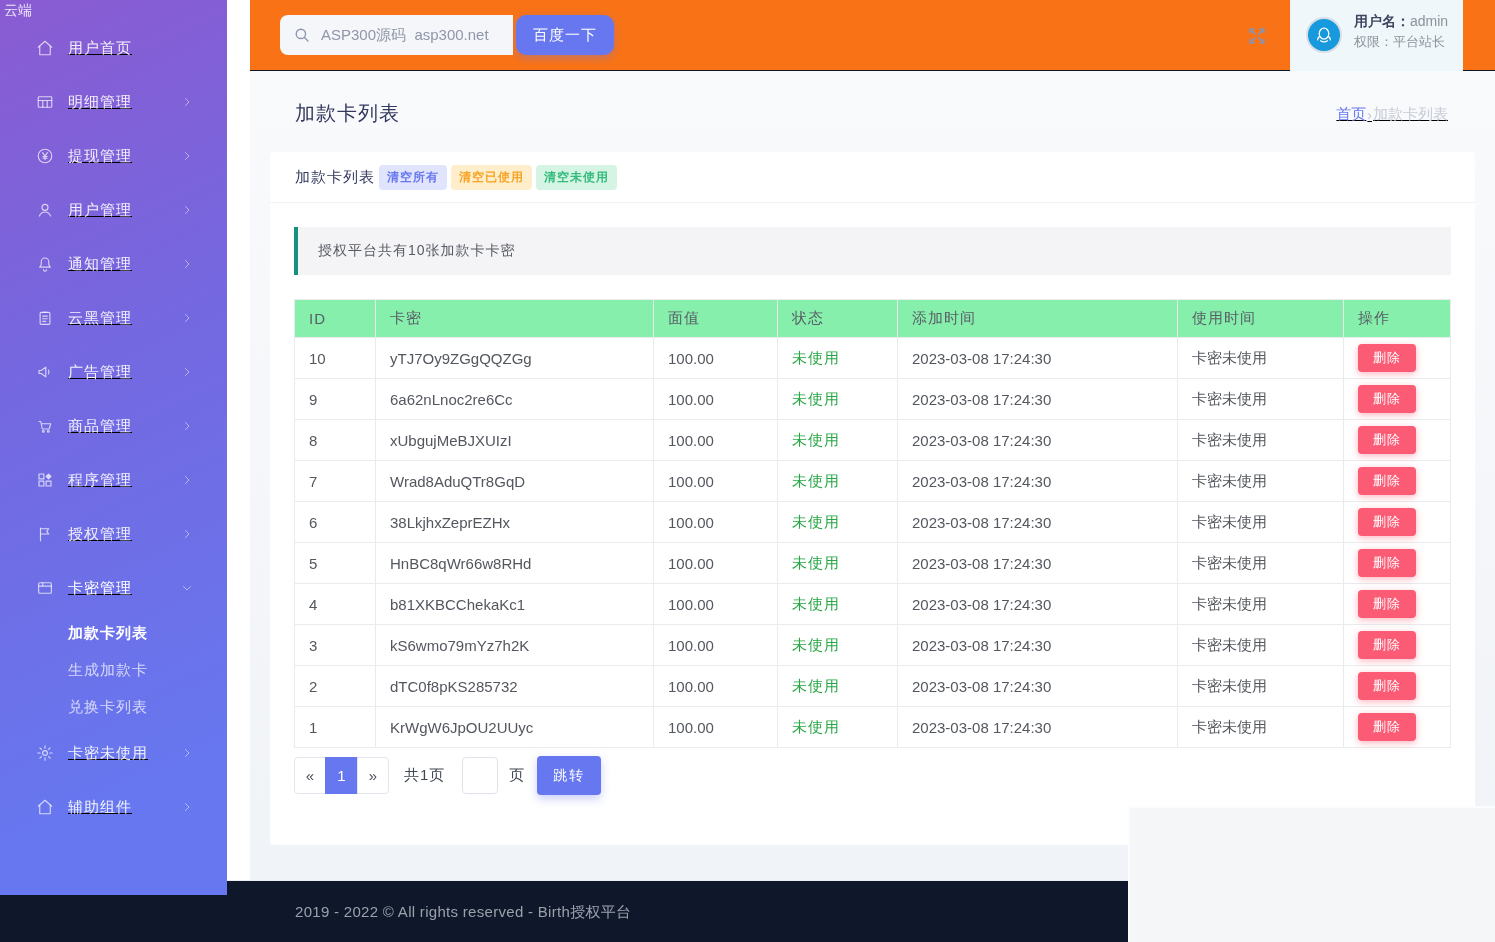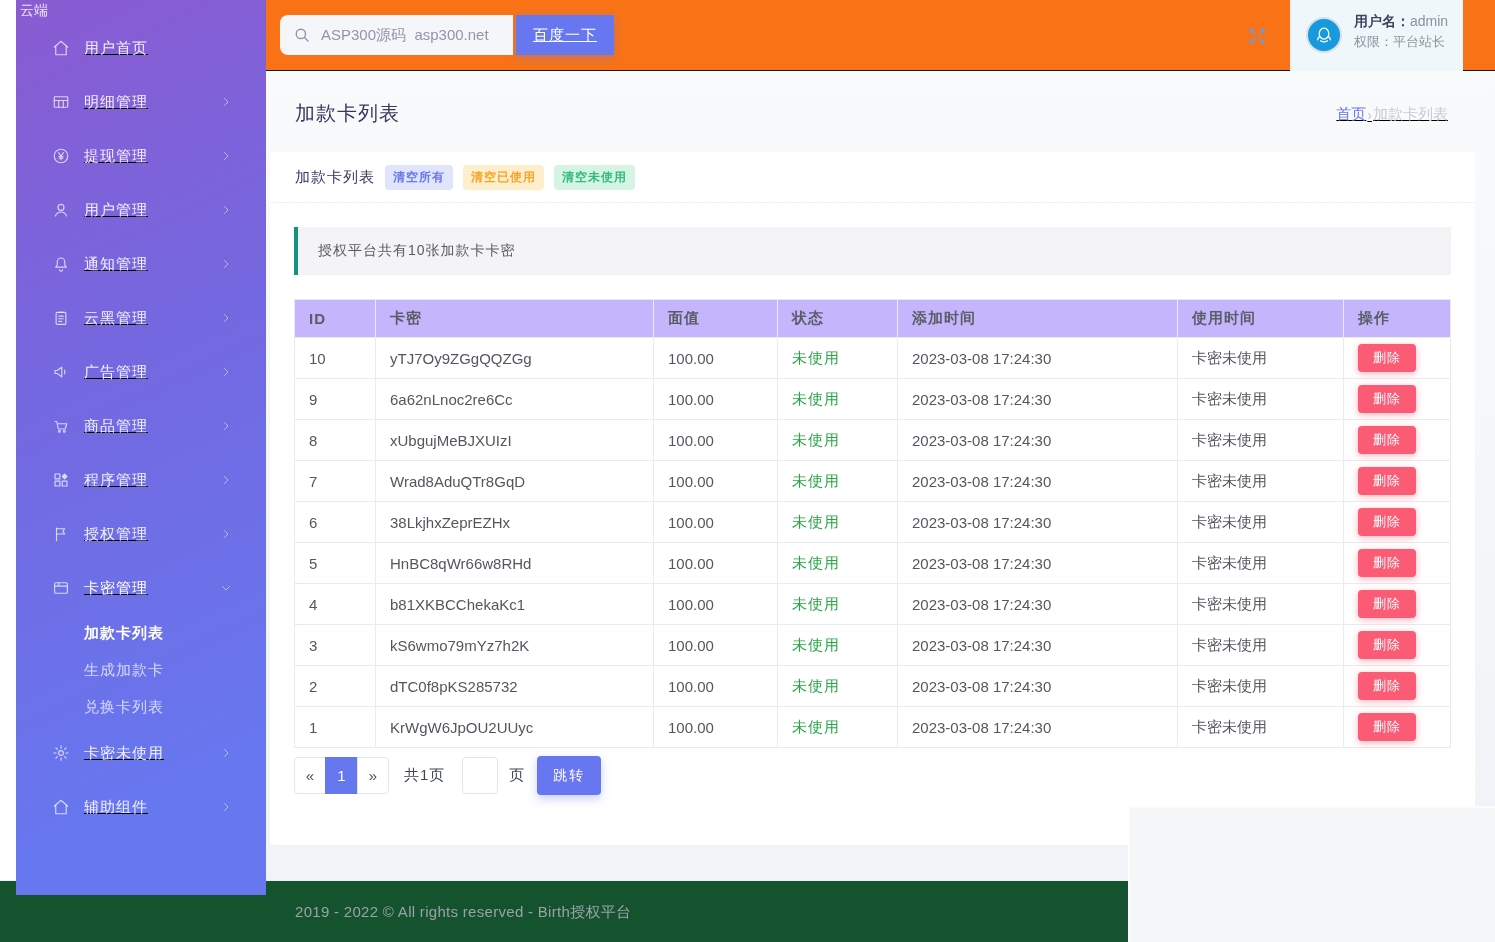--- a/index.html
+++ b/index.html
@@ -6,21 +6,21 @@
   html,body { width:1495px; height:942px; }
   body {
     font-family:"Liberation Sans","DejaVu Sans",sans-serif;
     background:#ffffff; position:relative; overflow:hidden;
     -webkit-font-smoothing:antialiased;
   }
   .page { position:absolute; inset:0; }
 
   
   .sidebar {
-    position:absolute; left:16px; top:0; width:250px; height:895px;
+    position:absolute; left:0; top:0; width:227px; height:895px;
     background:linear-gradient(155deg,#8a5bd2 0%,#7468e0 40%,#6777ef 85%);
     overflow:hidden; z-index:3;
   }
   .brand { position:absolute; left:4px; top:2px; font-size:14px; color:rgba(255,255,255,.85); }
   .sidebar nav { padding-top:21px; }
   .nav-item { height:54px; display:flex; align-items:center; padding-left:36px; position:relative; cursor:pointer;text-decoration:underline; }
   .nav-item .icon { width:18px; height:18px; opacity:.85; flex:0 0 18px; display:flex; }
   .nav-item .icon svg { width:18px; height:18px; }
   .nav-item .lbl { margin-left:14px; font-size:15px; color:rgba(255,255,255,.9); letter-spacing:1px; font-weight:500; }
   .nav-item .chev { position:absolute; right:34px; top:50%; transform:translateY(-50%); display:flex; opacity:.8; }
@@ -34,24 +34,23 @@
   .search-wrap { position:relative; }
   .search-input {
     width:233px; height:40px; border:none; outline:none;
     background:#f5f6fa; border-radius:8px 0 0 8px;
     padding:0 10px 0 41px; font-size:15px; color:#8f96a8;
     font-family:"Liberation Sans","DejaVu Sans",sans-serif;
   }
   .search-icon { position:absolute; left:13px; top:11px; display:flex; }
   .search-btn {
     height:40px; padding:0 17px; margin-left:3px; border:none; cursor:pointer;
-    background:#6777ef; color:#fff; font-size:15px; border-radius:0;
+    background:#6777ef; color:#fff; font-size:15px; border-radius:10px;
     box-shadow:0 3px 9px rgba(103,119,239,.38); letter-spacing:1px;
     font-family:"Liberation Sans","DejaVu Sans",sans-serif;
-    text-decoration:underline;
   }
   .fullscreen-btn { position:absolute; left:996px; top:25px; width:22px; height:22px; cursor:pointer; display:flex; background:none; border:none; }
   .user-area { position:absolute; left:1040px; top:0; width:173px; height:71px; background:#f0f7fa; border-left:1px solid #eef1f4; cursor:pointer; }
   .avatar { position:absolute; left:17px; top:19px; width:32px; height:32px; border-radius:50%; background:#1699dd; box-shadow:0 0 0 2px #d7dfe6; display:flex; align-items:center; justify-content:center; }
   .user-line1 { position:absolute; left:63px; top:13px; font-size:14px; white-space:nowrap; }
   .user-line1 .nlabel { color:#3b4560; font-weight:700; }
   .user-line1 .nval { color:#8c929c; }
   .user-line2 { position:absolute; left:63px; top:33px; font-size:13px; color:#8c929c; white-space:nowrap; }
 
   
@@ -59,47 +58,47 @@
     background:linear-gradient(180deg,#f9fafc 0%,#f0f3f7 100%); z-index:1; }
   .page-title { position:absolute; left:45px; top:29px; font-size:20px; color:#34395e; font-weight:500; letter-spacing:1px; }
   .breadcrumb { position:absolute; right:47px; top:34px; font-size:15px; display:flex; align-items:center; gap:1px;text-decoration:underline; }
   .bc-home { color:#6777ef; cursor:pointer; }
   .bc-sep { color:#c0c6d1; font-size:14px; }
   .bc-current { color:#c6cbd5; }
 
   .card { position:absolute; left:20px; top:81px; width:1205px; height:693px; background:#fff; border-radius:4px; }
   .card-header { height:51px; display:flex; align-items:center; padding:0 25px; border-bottom:1px solid #f1f2f5; }
   .card-title { font-size:15px; color:#34395e; letter-spacing:1px; }
-  .badge { display:inline-block; margin-left:10px; padding:4px 8px; border-radius:4px; font-size:12px; font-weight:700; letter-spacing:1px; cursor:pointer; }
+  .badge { display:inline-block; margin-left:4px; padding:4px 8px; border-radius:4px; font-size:12px; font-weight:700; letter-spacing:1px; cursor:pointer; }
   .badge-purple { background:#e0e4fc; color:#6777ef; }
   .badge-yellow { background:#ffeecb; color:#f7a325; }
   .badge-green  { background:#d5f4e4; color:#32bb7c; }
 
   .alert { position:absolute; left:24px; top:75px; width:1157px; height:48px; background:#f4f4f6; border-left:4px solid #16917f; display:flex; align-items:center; padding-left:20px; font-size:14px; color:#565b63; letter-spacing:1px; }
 
   .data-table { position:absolute; left:24px; top:147px; width:1156px; border-collapse:collapse; table-layout:fixed; }
   .data-table th, .data-table td { border:1px solid #e9ebee; text-align:left; padding:0 0 0 14px; font-size:15px; }
-  .data-table th { height:38px; background:#c4b5fd; color:#595e66; font-weight:700; letter-spacing:1px; }
+  .data-table th { height:38px; background:#86efac; color:#595e66; font-weight:400; letter-spacing:1px; }
   .data-table td { height:41px; color:#53575e; }
   .c-id { color:#4b5058; }
   .c-code { color:#70757d; }
   .status-unused { color:#28a745; letter-spacing:1px; }
   .btn-del { border:none; cursor:pointer; background:#fb5b74; color:#fff; font-size:13px; padding:5px 15px; border-radius:4px; letter-spacing:1px; box-shadow:0 2px 7px rgba(251,91,116,.45); font-family:"Liberation Sans","DejaVu Sans",sans-serif; }
 
   .pagination { position:absolute; left:24px; top:604px; height:39px; display:flex; align-items:center; }
   .pg-btn { min-width:32px; height:37px; border:1px solid #e3e6ee; background:#fff; display:flex; align-items:center; justify-content:center; font-size:15px; color:#474d59; cursor:pointer; }
   .pg-prev { border-radius:4px 0 0 4px; }
   .pg-page { width:33px; background:#6777ef; border-color:#6777ef; color:#fff; margin-left:-1px; }
   .pg-next { border-radius:0 4px 4px 0; margin-left:-1px; margin-right:15px; }
   .pg-total { font-size:15px; color:#3f4654; margin-right:17px; letter-spacing:1px; }
   .pg-input { width:36px; height:37px; border:1px solid #dfe3ea; border-radius:4px; margin-right:11px; outline:none; text-align:center; font-size:15px; color:#3f4654; }
   .pg-unit { font-size:15px; color:#3f4654; margin-right:13px; }
   .pg-jump { height:39px; padding:0 16px; border:none; cursor:pointer; background:#6777ef; color:#fff; font-size:14px; border-radius:4px; letter-spacing:2px; box-shadow:0 4px 10px rgba(103,119,239,.35); font-family:"Liberation Sans","DejaVu Sans",sans-serif; }
 
-  .footer-band { position:absolute; left:0; top:880px; width:1265px; height:62px; background:#14532d; border-top:1px solid #e9ecf0; z-index:2; }
+  .footer-band { position:absolute; left:0; top:880px; width:1265px; height:62px; background:#0f172a; border-top:1px solid #e9ecf0; z-index:2; }
   .footer-text { position:absolute; left:295px; top:22px; font-size:15px; color:#9aa1ab; letter-spacing:.3px; }
 
   .overlay-box { position:absolute; left:1128px; top:806px; width:367px; height:136px; background:#f5f6f8; border-top:2px solid #fbfcfd; border-left:2px solid #fbfcfd; z-index:5; }
 
   svg.wicon { stroke:rgba(255,255,255,.85); fill:none; stroke-width:1.5; stroke-linecap:round; stroke-linejoin:round; }
   svg.gicon { stroke:#8a94ad; fill:none; stroke-width:1.8; stroke-linecap:round; stroke-linejoin:round; }
 </style>
 </head>
 <body>
 

